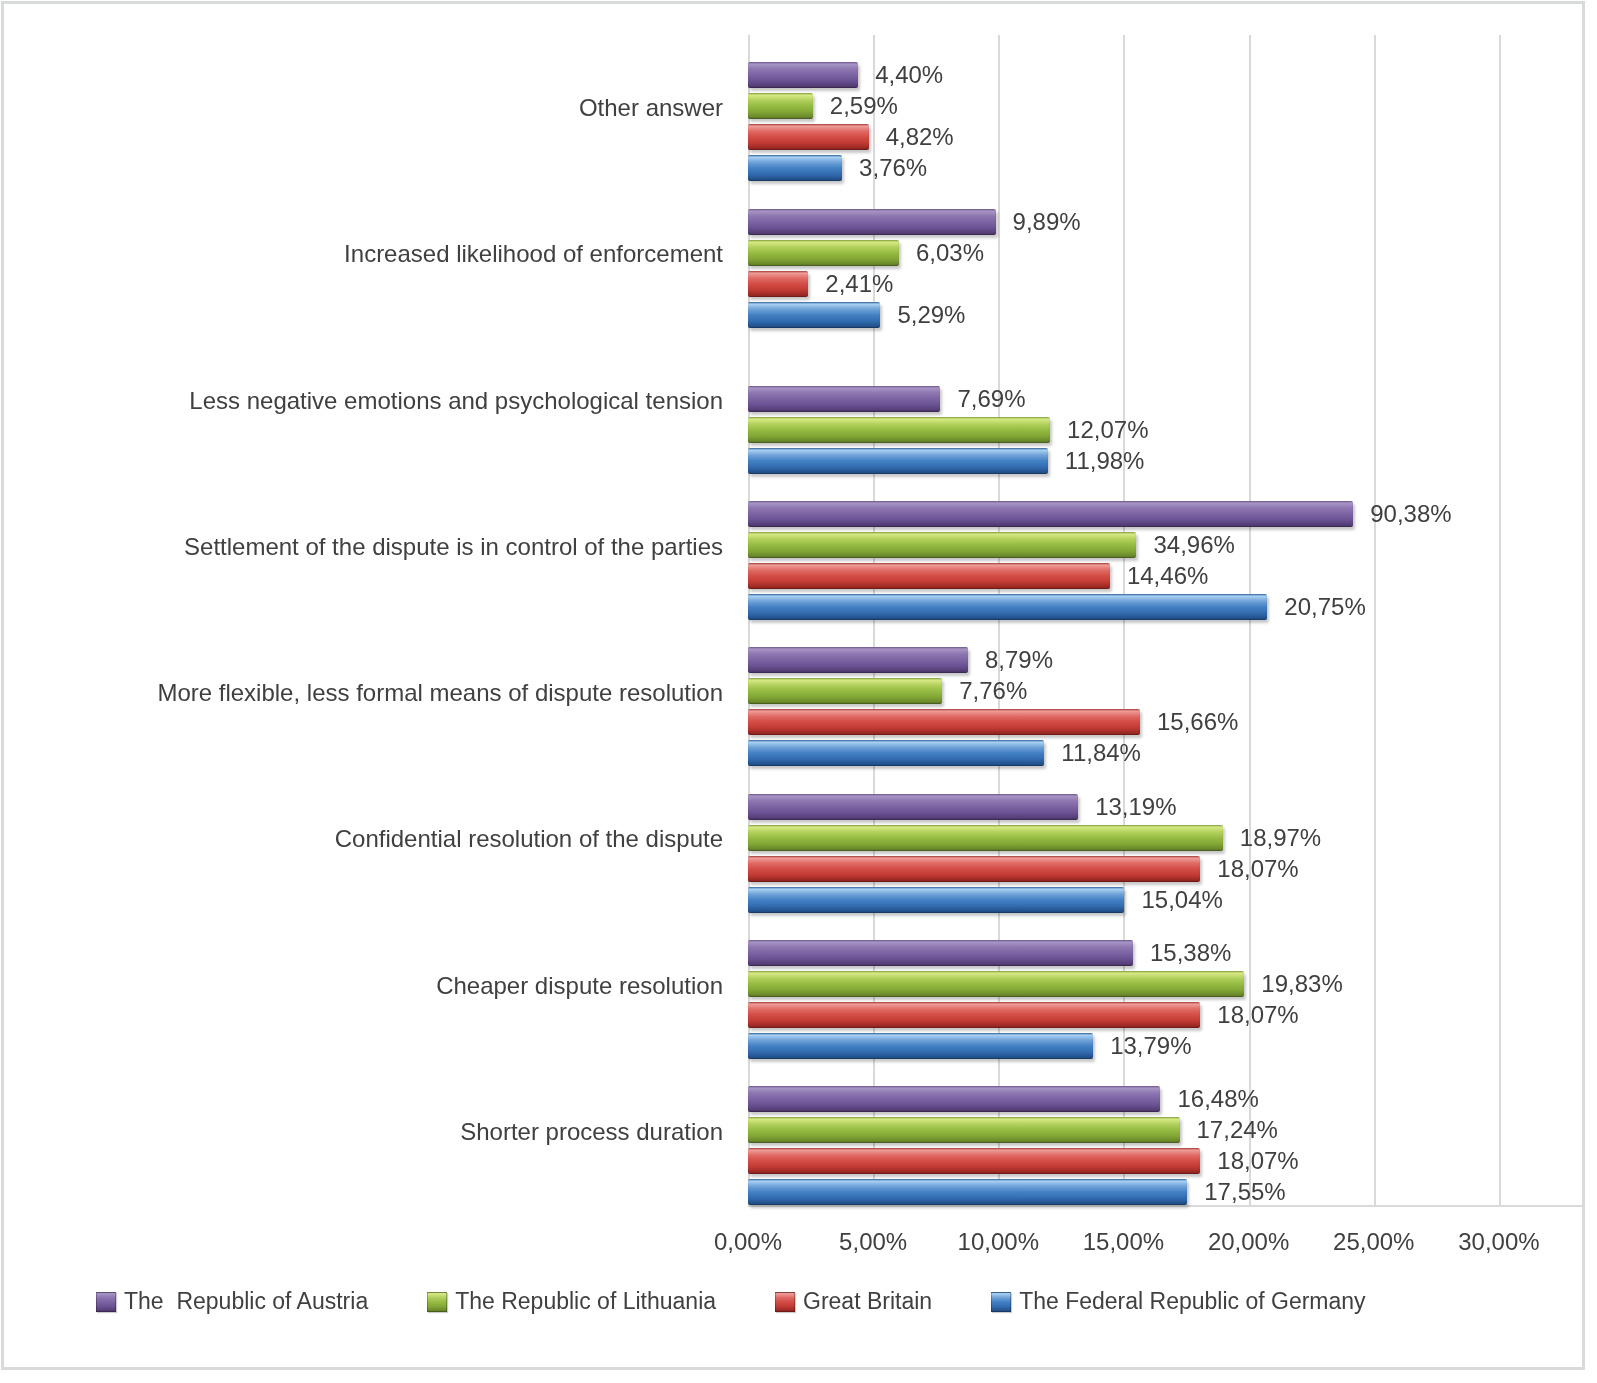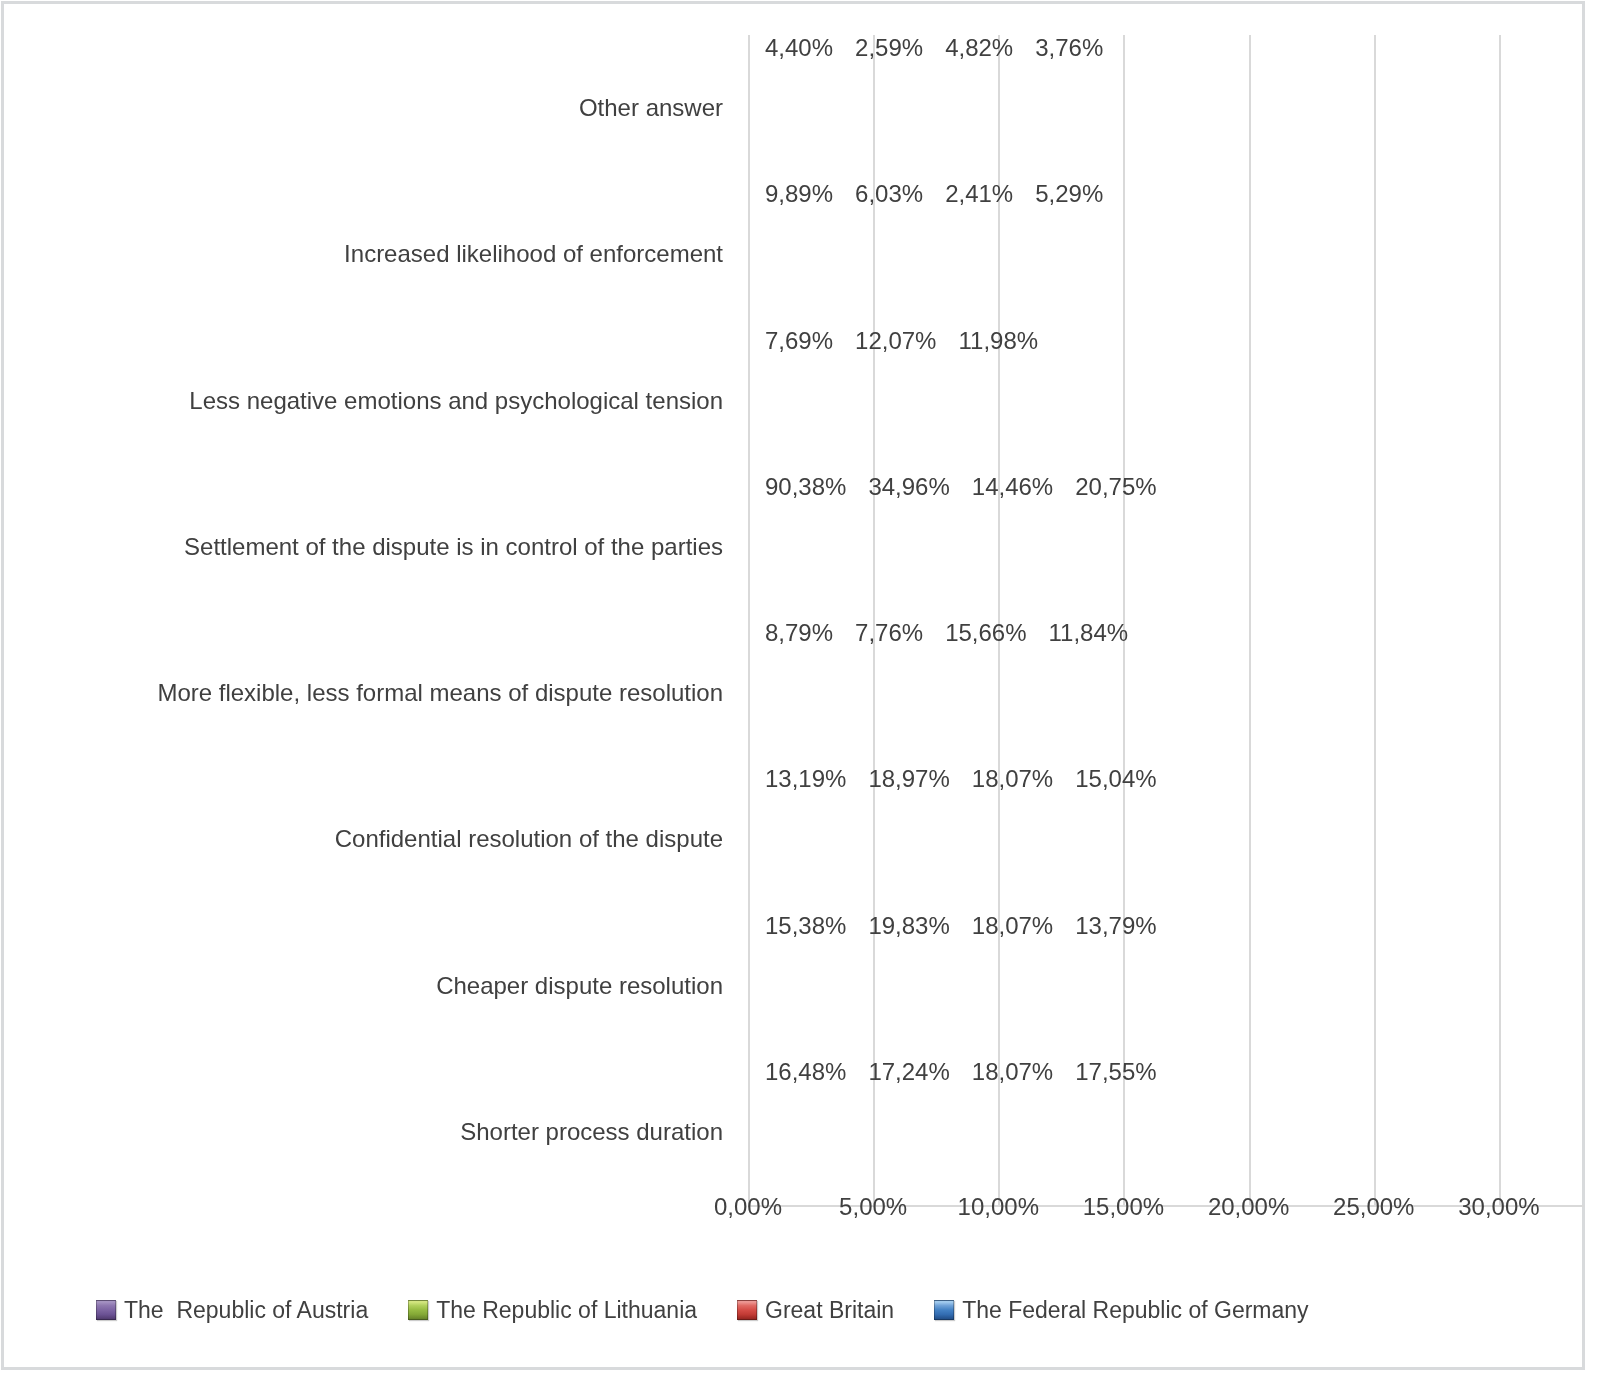--- a/index.html
+++ b/index.html
@@ -18,21 +18,21 @@
     border-bottom:2px solid #d9d9d9;
   }
   .gridline{
     position:absolute;top:0;bottom:0;width:2px;background:#d9d9d9;
   }
   .groups{
     position:absolute;left:0;top:0;width:100%;height:100%;
     display:grid;grid-template-rows:repeat(8,1fr);
   }
   .group{
-    display:flex;flex-direction:row;justify-content:flex-start;gap:5px;
+    display:flex;flex-direction:column;justify-content:flex-end;gap:5px;
   }
   .bar-row{height:26px;display:flex;align-items:center;}
   .bar{
     height:26px;border-radius:2px;
     box-shadow:2px 3px 3px rgba(0,0,0,0.22), inset 0 -1px 1px rgba(0,0,0,0.25);
   }
   .bar-value{
     margin-left:17px;font-size:24px;line-height:26px;white-space:nowrap;color:#404040;
   }
   
@@ -44,30 +44,30 @@
   .cat-col{
     position:absolute;left:12px;top:35px;width:711px;height:1170px;
     display:grid;grid-template-rows:repeat(8,1fr);
   }
   .cat-label{
     display:flex;align-items:center;justify-content:flex-end;
     text-align:right;font-size:24px;color:#404040;white-space:nowrap;
   }
   
   .xaxis{
-    position:absolute;left:748px;top:1193px;width:836px;height:36px;
+    position:absolute;left:748px;top:1228px;width:836px;height:36px;
   }
   .tick{
     position:absolute;transform:translateX(-50%);
     font-size:24px;color:#404040;white-space:nowrap;
   }
   
   .legend{
     position:absolute;left:96px;top:1288px;width:1460px;height:44px;
-    display:flex;align-items:center;gap:40px;
+    display:flex;align-items:flex-start;gap:59px;
   }
   .legend-item{display:flex;align-items:center;}
   .swatch{
     width:20px;height:20px;margin-right:8px;flex:0 0 auto;
     box-shadow:inset 0 0 0 1px rgba(0,0,0,0.25), 1px 1px 1px rgba(0,0,0,0.2);
   }
   .legend-label{font-size:23px;color:#404040;white-space:pre;}
 </style>
 </head>
 <body>

